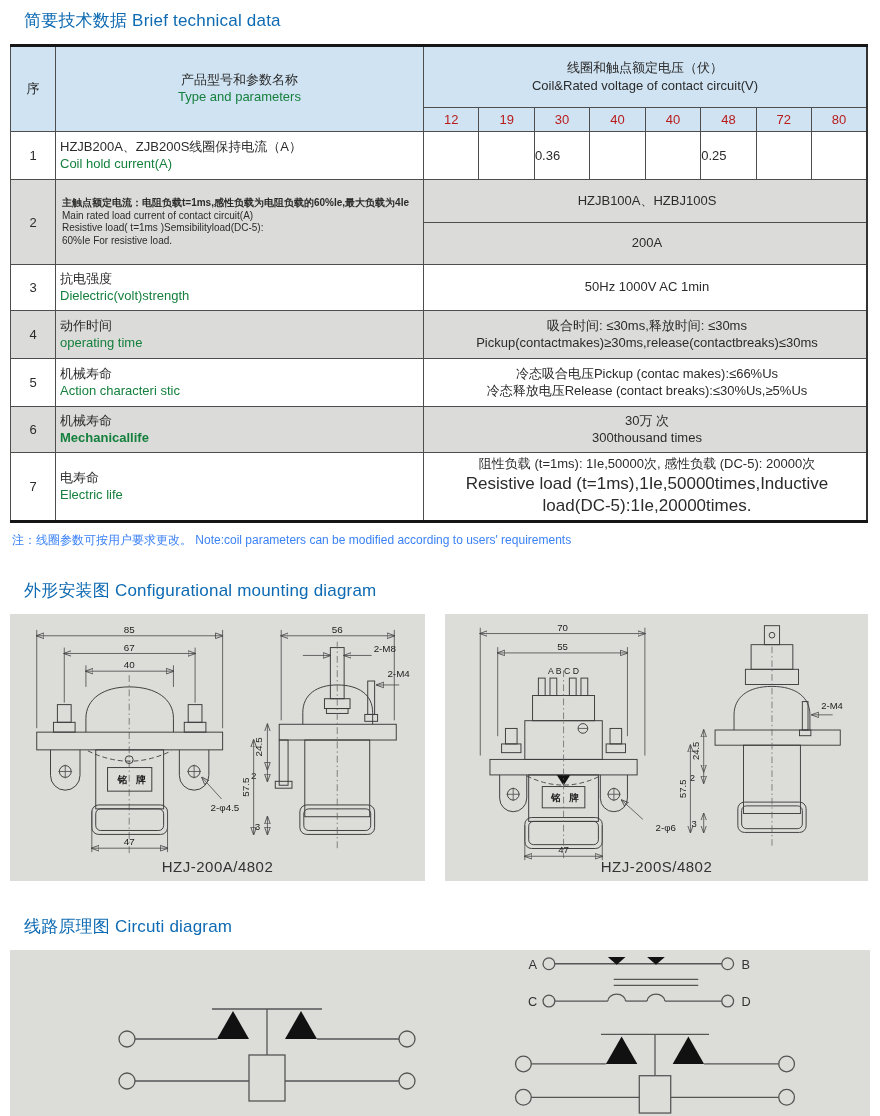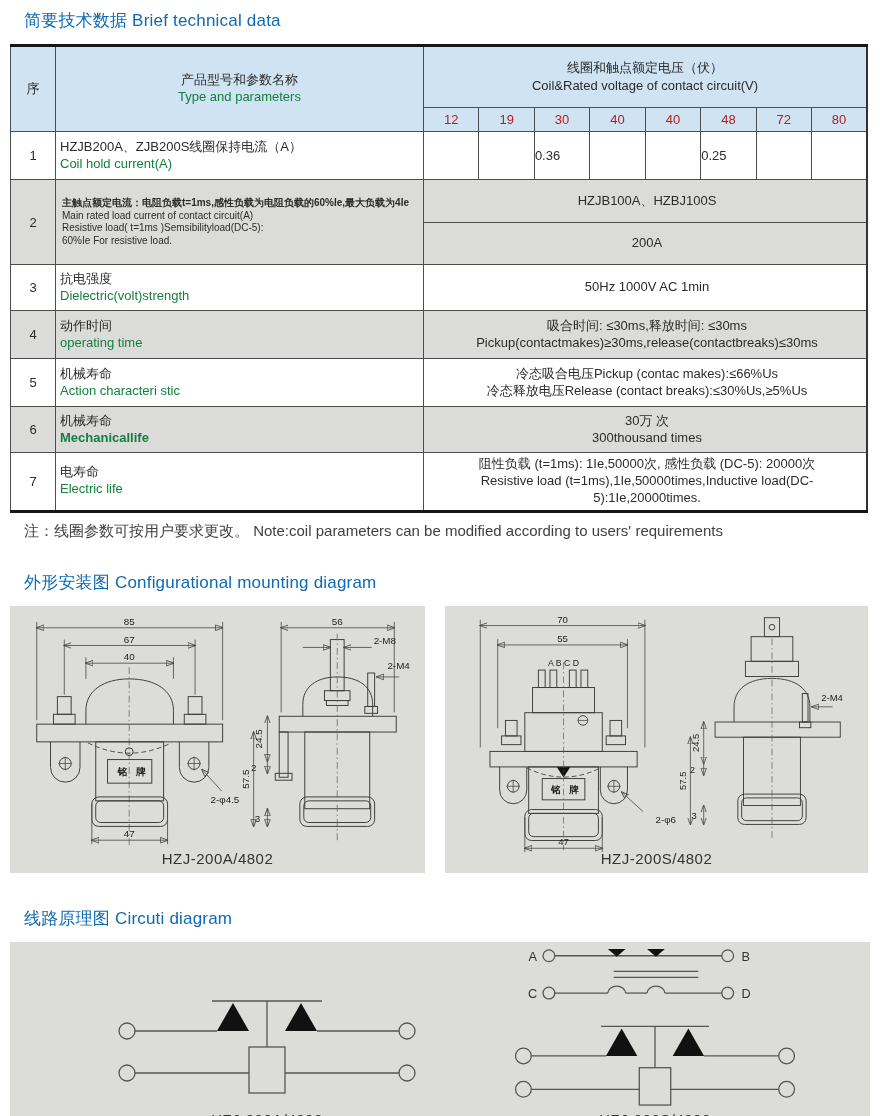--- a/index.html
+++ b/index.html
@@ -15,23 +15,23 @@
   .spec .type{line-height:1.3;padding:2px 4px}
   .spec .type .en{color:#15803d}
   .spec .vcell{text-align:center;height:24px;color:#b91c1c}
   .spec .vh{text-align:center;line-height:1.35}
   .spec td.val{text-align:center;padding:3px 6px 3px 10px;line-height:1.3}
   .spec td.num{text-align:left}
   .h1r{height:62px;text-align:center;line-height:1.4}
   .r1 td{height:48px}.r2a td{height:43px}.r2b td{height:42px}
   .r3 td{height:46px}.r4 td{height:48px}.r5 td{height:48px}.r6 td{height:46px}.r7 td{height:45px}
   .spec .type-left{text-align:left;padding:3px 6px;line-height:1.25;font-size:10px}
-  .small{font-size:13px}
+  .small{font-size:17px}
   .b{font-weight:bold}
-  .note{margin:9px 0 0 24px;font-size:15px;color:#404040}
+  .note{margin:9px 0 0 12px;font-size:12px;color:#3b82f6}
   
   .panels{display:flex;margin:12px 10px 12px 10px;gap:20px}
   .panel{background:var(--panel-gray,#dcdcd9);height:267px;position:relative;display:flex;align-items:flex-start}
   .panel.p-left{width:415px;padding:8px 0 0 8px}
   .panel.p-right{width:423px;padding:6px 0 8px 6px}
   .cap{position:absolute;left:0;right:0;bottom:6px;text-align:center;font-size:15px;color:#333;letter-spacing:.5px}
   
   .dwg line,.dwg path,.dwg rect,.dwg circle{stroke:#3d3d3d;fill:none;stroke-width:1}
   .dwg .dim{stroke:#555;stroke-width:.9}
   .dwg text{fill:#222;font-size:10px;stroke:none}

